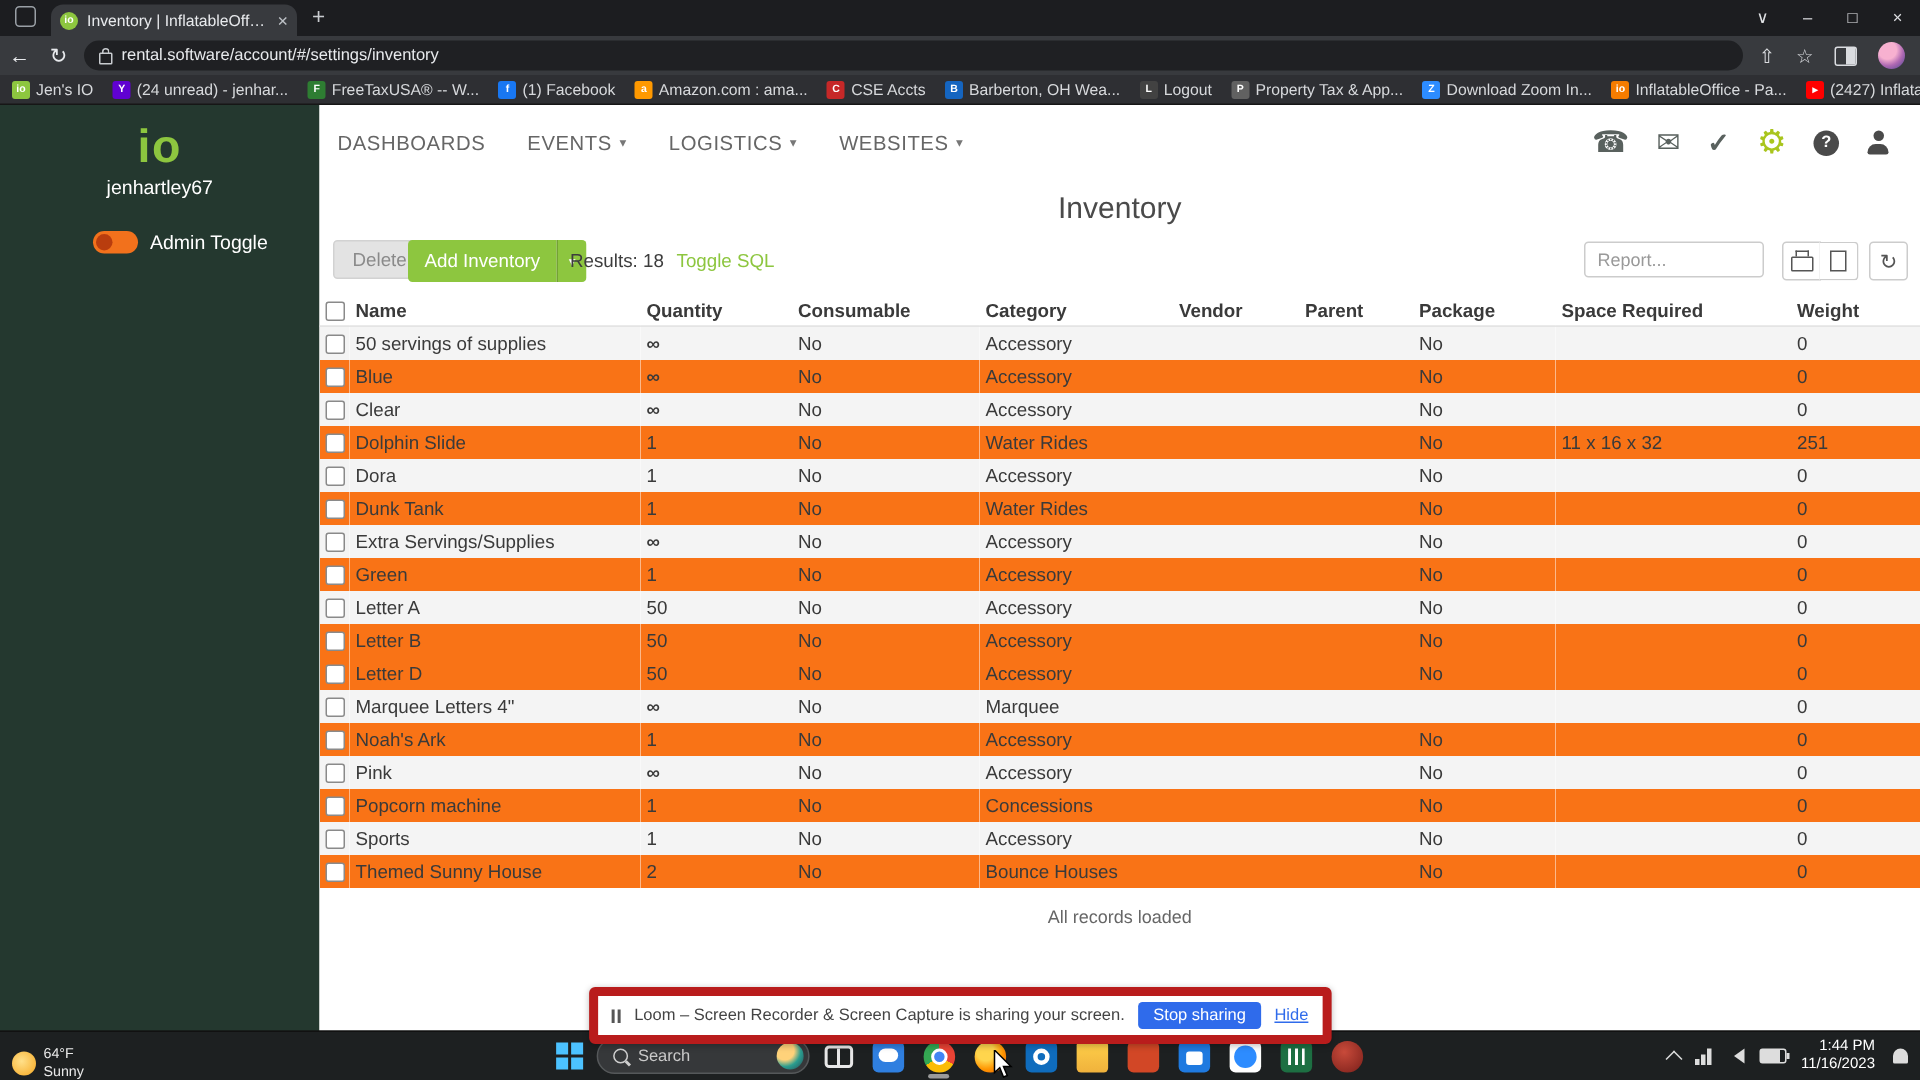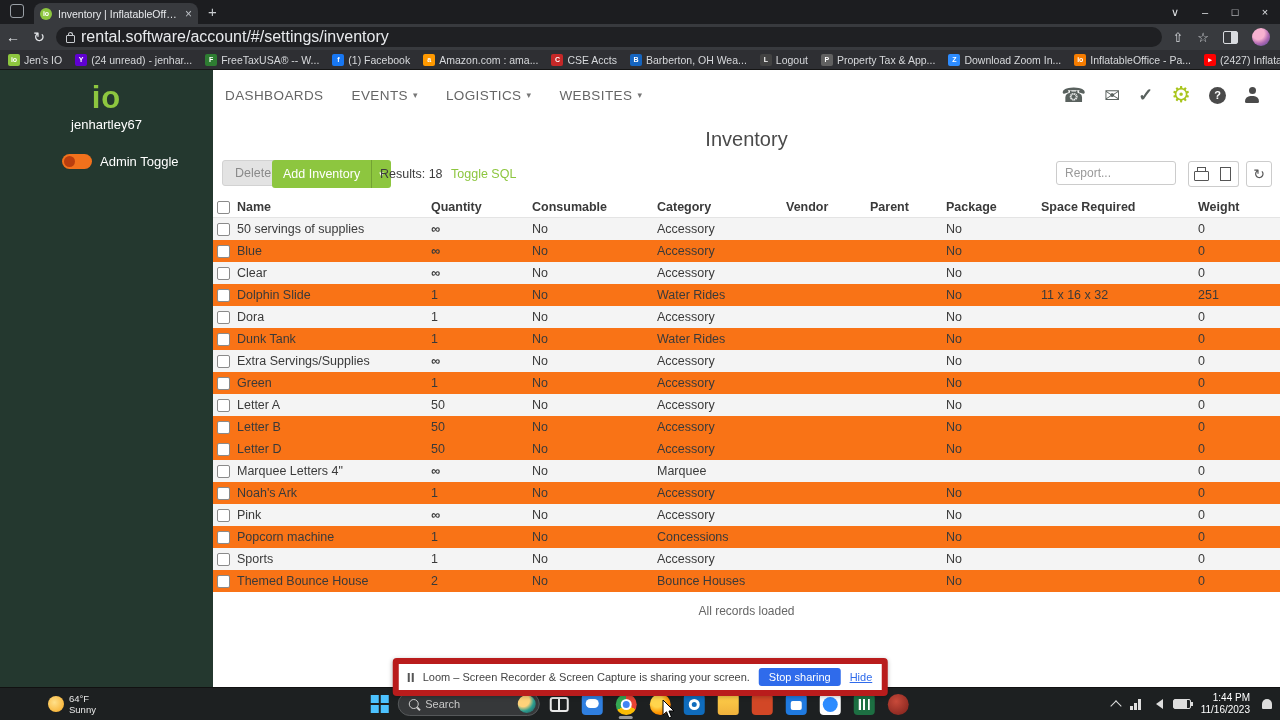--- a/index.html
+++ b/index.html
@@ -14,21 +14,21 @@
   .tab-title{color:#e8eaed;font-size:10.5px;white-space:nowrap;overflow:hidden;text-overflow:ellipsis;flex:1;}
   .tab-close{color:#bdc1c6;font-size:12px;line-height:1;flex:none;}
   .newtab{color:#c8cbcf;font-size:15px;margin:0 0 4px 10px;}
   .win-controls{margin-left:auto;display:flex;align-items:center;height:24px;}
   .win-controls span{color:#e0e2e5;width:30px;text-align:center;font-size:11px;line-height:24px;}
   .toolbar{position:absolute;top:24px;left:0;right:0;height:26px;background:#383a3e;display:flex;align-items:center;}
   .navglyph{color:#e8eaed;font-size:14px;width:26px;text-align:center;}
   .omnibox{flex:1;height:20px;background:#1f2023;border-radius:10px;margin:0 10px 0 4px;display:flex;align-items:center;padding:0 10px;gap:6px;}
   .lock{width:7px;height:6px;border:1px solid #c8cbcf;border-radius:1px;position:relative;margin-top:3px;}
   .lock::before{content:"";position:absolute;top:-4px;left:1px;width:3px;height:3px;border:1px solid #c8cbcf;border-bottom:none;border-radius:3px 3px 0 0;}
-  .url{color:#e8eaed;font-size:16px;white-space:nowrap;}
+  .url{color:#e8eaed;font-size:11px;white-space:nowrap;}
   .tb-icons{display:flex;align-items:center;gap:14px;padding-right:10px;}
   .tb-icons .g{color:#dadce0;font-size:13px;}
   .sidepanel{width:13px;height:11px;border:1.5px solid #dadce0;border-radius:2px;background:linear-gradient(to right,transparent 0 7px,#dadce0 7px);}
   .avatar{width:18px;height:18px;border-radius:50%;background:radial-gradient(circle at 35% 30%,#f7b1d0 0 35%,#b06ab3 60%,#45428f);}
   .bookbar{position:absolute;top:50px;left:0;right:0;height:20px;background:#2e2f33;display:flex;align-items:center;padding:0 8px;gap:13px;border-bottom:1px solid #161616;box-sizing:border-box;}
   .bm-item{display:flex;align-items:center;gap:4px;flex:none;}
   .bm-fav{width:12px;height:12px;border-radius:2px;color:#fff;font-size:7px;font-weight:bold;display:flex;align-items:center;justify-content:center;flex:none;}
   .bm-label{color:#d7d9dc;font-size:10.5px;white-space:nowrap;}
   
   .page{position:absolute;top:70px;left:0;right:0;bottom:32px;background:#fff;}
@@ -87,21 +87,21 @@
   .footer-note{margin-top:12px;text-align:center;color:#666;font-size:12px;}
   
   .loom{position:absolute;left:50%;top:658px;transform:translateX(-50%);background:#fff;border:6px solid #b91c1c;border-radius:4px;
         box-shadow:0 1px 4px rgba(0,0,0,.25);display:flex;align-items:center;gap:9px;padding:4px 9px;z-index:50;}
   .pause{display:flex;gap:2px;}
   .pause span{width:2px;height:9px;background:#555;}
   .loom-msg{font-size:11px;color:#444;white-space:nowrap;}
   .stop-btn{background:#2f6beb;color:#fff;font-size:11px;border-radius:3px;padding:3px 10px;}
   .hide-link{color:#2f6beb;font-size:11px;text-decoration:underline;}
   
-  .taskbar{position:absolute;left:0;right:0;bottom:0;height:32px;background:#1d2021;border-top:1px solid #111;display:flex;align-items:center;padding-left:40px;}
+  .taskbar{position:absolute;left:0;right:0;bottom:0;height:32px;background:#1d2021;border-top:1px solid #111;display:flex;align-items:flex-end;}
   .weather{display:flex;align-items:center;gap:5px;padding-left:8px;width:150px;}
   .sun{width:16px;height:16px;border-radius:50%;background:radial-gradient(circle at 40% 40%,#ffe08a,#f6a821);flex:none;}
   .wtxt{color:#e8e8e8;font-size:9.5px;line-height:1.2;}
   .tb-center{position:absolute;left:50%;transform:translateX(-50%);display:flex;align-items:center;gap:7px;height:32px;}
   .start{display:grid;grid-template-columns:8px 8px;grid-gap:1.5px;padding:2px;}
   .start span{width:8px;height:8px;background:#4cc2ff;}
   .search-pill{width:142px;height:24px;border-radius:12px;background:#36383a;border:1px solid #55585a;display:flex;align-items:center;padding:0 3px 0 10px;gap:7px;box-sizing:border-box;}
   .ic-mag{width:8px;height:8px;border:1.5px solid #cfcfcf;border-radius:50%;position:relative;flex:none;}
   .ic-mag::after{content:"";position:absolute;width:4px;height:1.5px;background:#cfcfcf;transform:rotate(45deg);right:-3.5px;bottom:-1px;}
   .search-lbl{color:#c9c9c9;font-size:11px;flex:1;}
@@ -489,21 +489,21 @@
               <td>No</td>
               <td>Accessory</td>
               <td></td>
               <td></td>
               <td>No</td>
               <td></td>
               <td>0</td>
             </tr>
             <tr class="row even">
               <td class="cb-cell"><span class="cb"></span></td>
-              <td>Themed Bounce House</td>
+              <td>Themed Sunny House</td>
               <td>2</td>
               <td>No</td>
               <td>Bounce Houses</td>
               <td></td>
               <td></td>
               <td>No</td>
               <td></td>
               <td>0</td>
             </tr>
           </tbody>

